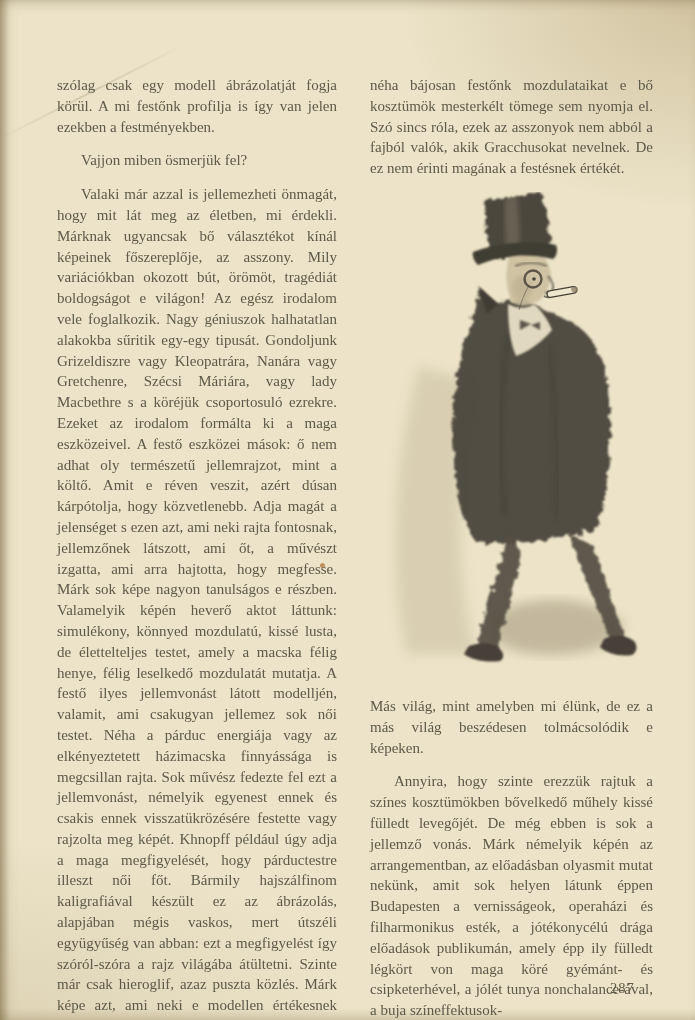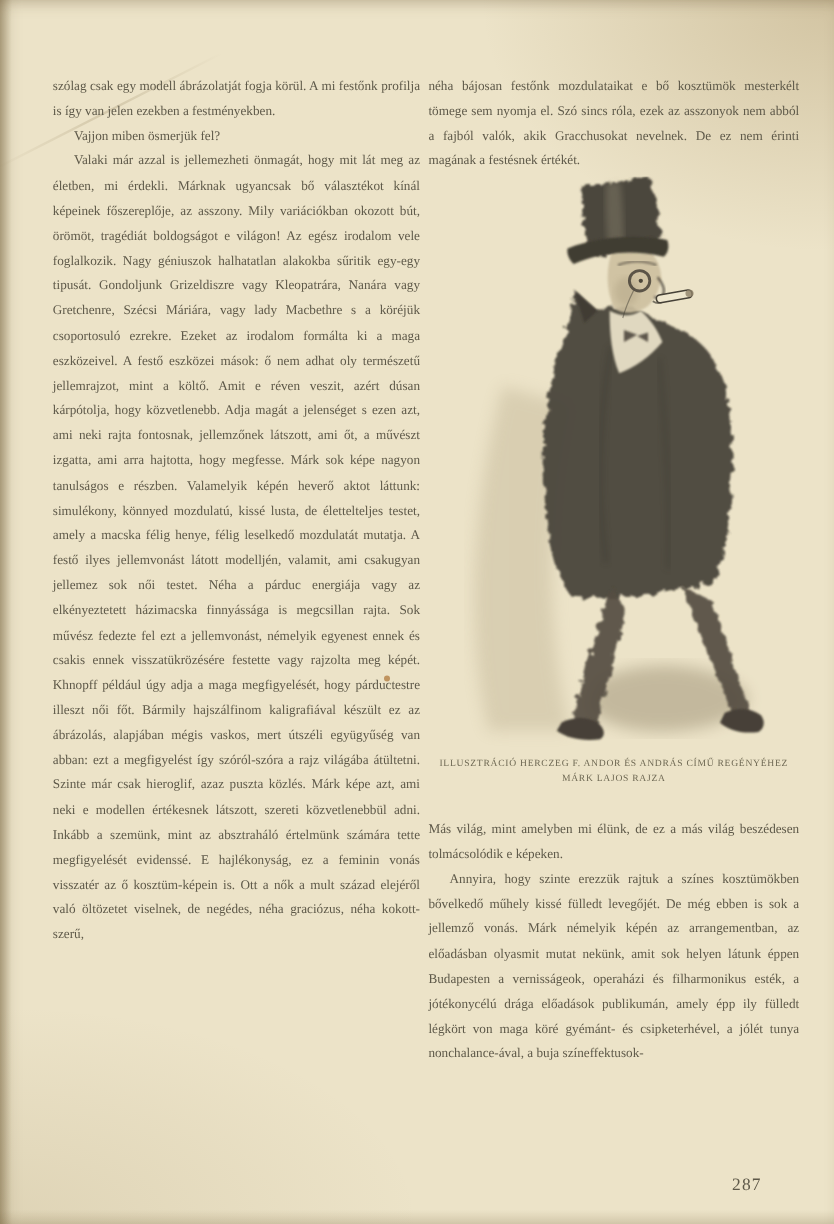--- a/index.html
+++ b/index.html
@@ -30,22 +30,22 @@
   }
   .header {
     position:absolute; top:22px; left:0; width:100%;
     text-align:center; font-style:italic; font-size:15px;
     letter-spacing:1px; word-spacing:5px; color:#514c3d;
   }
   .col { position:absolute; top:62px; }
   .col-left  { left:44px;  width:306px; }
   .col-right { left:357px; width:309px; }
   .col p {
-    margin:0; text-align:justify;
-    font-size:11px; line-height:20.8px;
+    margin:13px; text-align:justify;
+    font-size:15px; line-height:20.8px;
     color:#5e5949;
   }
   .col p.indent { text-indent:1.6em; }
   .illustration {
     width:309px; height:478px; position:relative; margin-top:2px;
   }
   .caption {
     text-align:center; font-size:8px; line-height:13px;
     letter-spacing:0.6px; color:#6e6853; margin-top:4px;
   }
@@ -120,24 +120,20 @@
           <rect x="190" y="99" width="30" height="6.5" rx="3" fill="#eee6cd" stroke="#464137" stroke-width="1.3"></rect>
           <ellipse cx="218" cy="102" rx="3.4" ry="3" fill="#8d8168" opacity="0.8"></ellipse>
         </g>
 
         <path d="M128,8 L184,1 C190,19 193,40 194,58 L135,66 C129,46 127,26 128,8 Z" fill="#4c473c" filter="url(#frough)"></path>
         <path d="M148,6 L160,4 C162,24 163,42 163,60 L150,62 C148,42 147,24 148,6 Z" fill="#cabfa0" opacity="0.22" filter="url(#fblur3)"></path>
         <path d="M116,60 C142,50 174,48 199,53 C201,58 200,64 196,67 C168,60 142,64 121,73 C117,69 115,64 116,60 Z" fill="#413c33" filter="url(#fblur1)"></path>
       </svg>
     </div>
 
-    <div class="caption">
-      <div>ILLUSZTRÁCIÓ HERCZEG F. ANDOR ÉS ANDRÁS CÍMŰ REGÉNYÉHEZ</div>
-      <div>MÁRK LAJOS RAJZA</div>
-    </div>
 
     <div class="bottom-block">
       <p>Más világ, mint amelyben mi élünk, de ez a más világ beszédesen tolmácsolódik e képeken.</p>
       <p class="indent">Annyira, hogy szinte erezzük rajtuk a színes kosztümökben bővelkedő műhely kissé fülledt levegőjét. De még ebben is sok a jellemző vonás. Márk némelyik képén az arrangementban, az előadásban olyasmit mutat nekünk, amit sok helyen látunk éppen Budapesten a vernisságeok, operaházi és filharmonikus esték, a jótékonycélú drága előadások publikumán, amely épp ily fülledt légkört von maga köré gyémánt- és csipketerhével, a jólét tunya nonchalance-ával, a buja színeffektusok-</p>
     </div>
   </div>
 
   <div class="page-number">287</div>
 </div>
 

